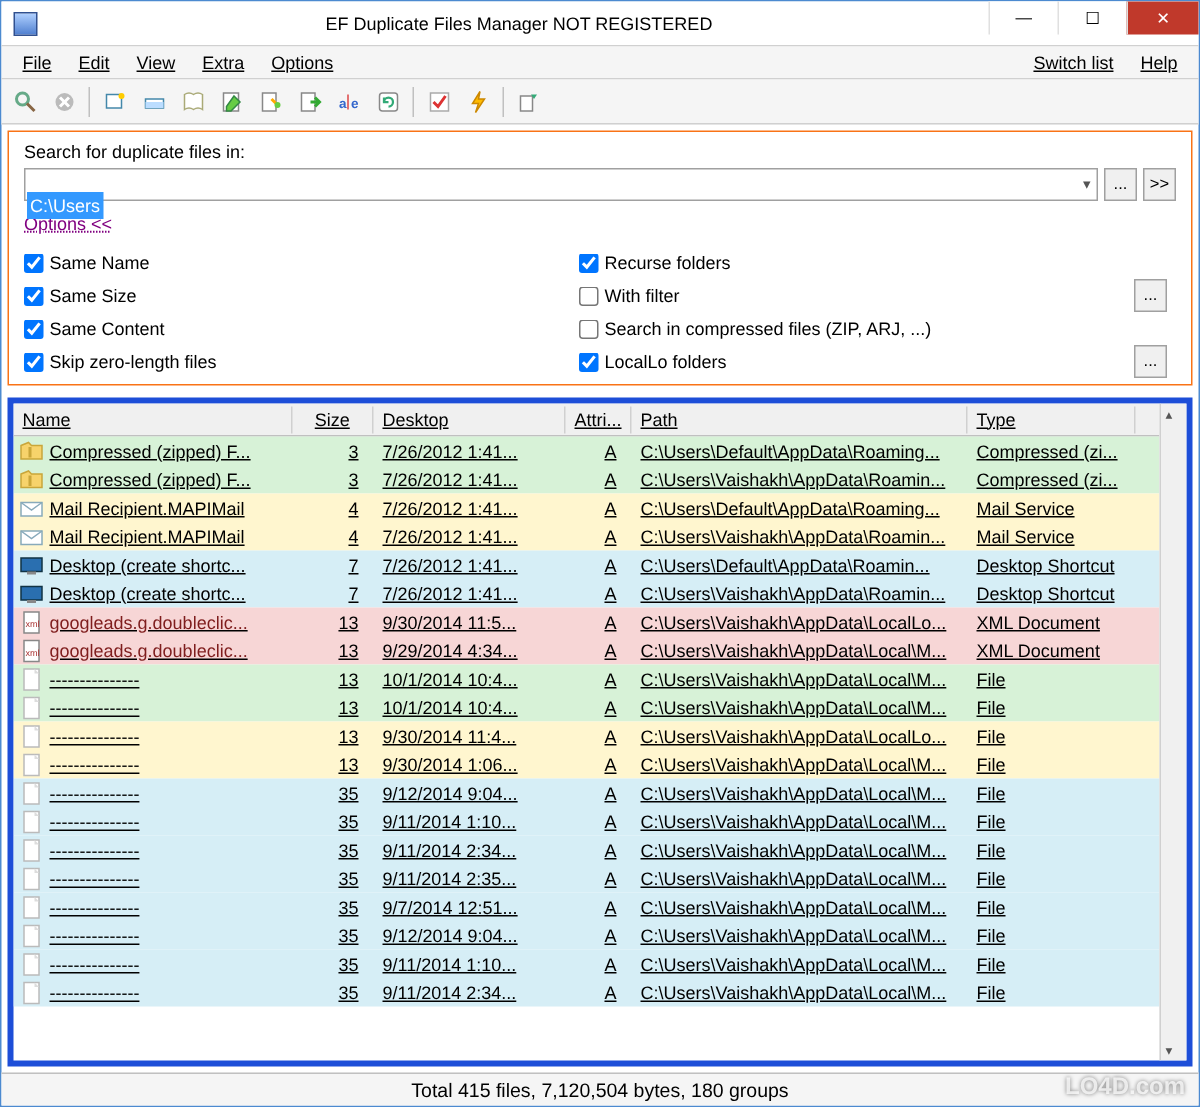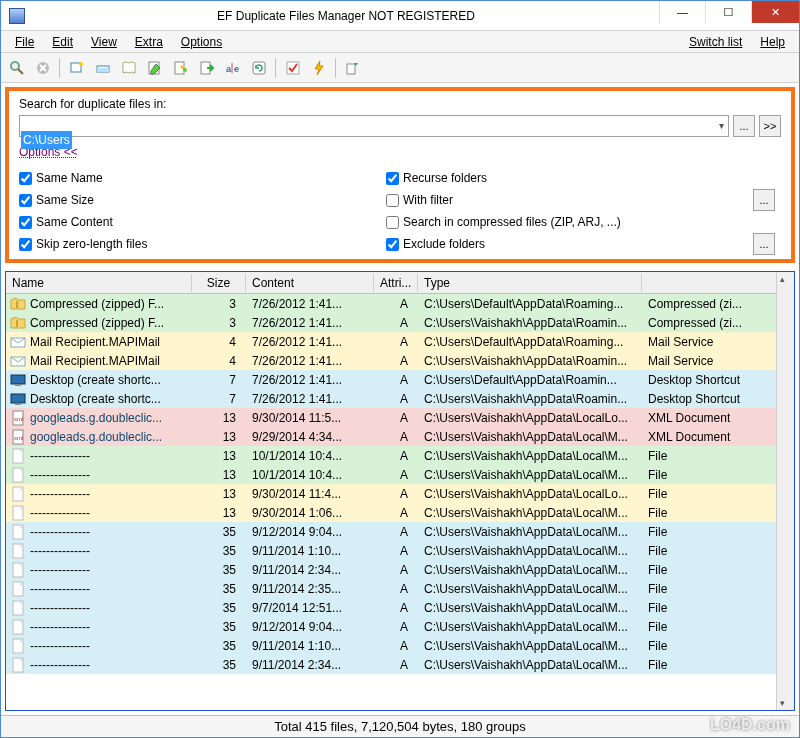--- a/index.html
+++ b/index.html
@@ -81,21 +81,21 @@
     display: flex; align-items: center; justify-content: center;
     border: 1px solid transparent;
     cursor: default;
   }
   .tb-btn svg { width: 16px; height: 16px; }
   .tb-sep { width: 2px; height: 20px; border-left: 1px solid #c0c0c0; margin: 0 2px;}
   
   .search-panel {
     padding: 6px 10px 4px 10px;
     background: #fff;
-    border: 4px solid #f97316;
+    border: 1px solid #f97316;
     margin: 4px;
   }
   .search-label { margin-bottom: 4px; }
   .search-row { display: flex; gap: 4px; margin-bottom: 8px; }
   .path-input {
     flex: 1;
     height: 22px;
     border: 1px solid #a0a0a0;
     background: #fff;
     display:flex; align-items:center;
@@ -122,24 +122,25 @@
     grid-auto-rows: 22px;
     align-items: center;
     column-gap: 24px;
   }
   .chk { display:flex; align-items:center; gap:4px; }
   .chk input { margin:0; width:13px; height:13px; }
   
   .table-wrap {
     flex: 1;
     margin: 4px;
-    border: 1px solid #1d4ed8;
+    border: 4px solid #1d4ed8;
     background: #fff;
     overflow: hidden;
     display:flex;
+    text-decoration:underline;
   }
   .table-body { flex:1; overflow:hidden; }
   .grid-row {
     display: grid;
     grid-template-columns: 186px 54px 128px 44px 224px 112px;
     height: 19px;
     align-items: center;
     font-size: 12px;
   }
   .hdr {
@@ -176,21 +177,21 @@
     padding: 0 8px;
   }
   .watermark {
     position:absolute;
     right: 10px; bottom: 4px;
     color: rgba(255,255,255,0.75);
     font-size: 16px; font-weight:bold;
     text-shadow: 0 0 3px rgba(0,0,0,0.5);
     pointer-events:none;
   }
-  .red-text { color: #0c4a6e; }
+  .red-text { color: #7f1d1d; }
 </style>
 </head>
 <body>
 
 <div class="window">
 
   <div class="titlebar">
     <div class="title-icon"></div>
     <div class="title-text">EF Duplicate Files Manager NOT REGISTERED</div>
     <div class="win-buttons">
@@ -338,33 +339,34 @@
           <span>Search in compressed files (ZIP, ARJ, ...)</span>
         </label>
       <div></div>
 
       <label class="chk">
           <input type="checkbox" checked="" style="">
           <span>Skip zero-length files</span>
         </label>
       <label class="chk">
           <input type="checkbox" checked="" style="">
-          <span>Exclude folders</span>
+          <span>LocalLo folders</span>
         </label>
       <div class="sq-btn">...</div>
     </div>
   </div>
 
   <div class="table-wrap">
     <div class="table-body">
       <div class="grid-row hdr">
         <div>Name</div>
         <div style="text-align:center">Size</div>
-        <div>Content</div>
+        <div>Desktop</div>
         <div>Attri...</div>
+        <div>Path</div>
         <div>Type</div>
       </div>
       <div id="rows">
           <div class="grid-row" style="background: rgb(215, 242, 215);">
             <div class="name-cell">
               <span class="file-ico"><svg viewBox="0 0 16 16">
                   <path d="M1 4 L6 2 L8 4 L15 4 V13 H1 Z" fill="#f7d36b" stroke="#c9a63a"></path>
                   <rect x="6" y="5" width="2" height="7" fill="#c9a63a"></rect>
                 </svg></span>
               <span class="">Compressed (zipped) F...</span>

